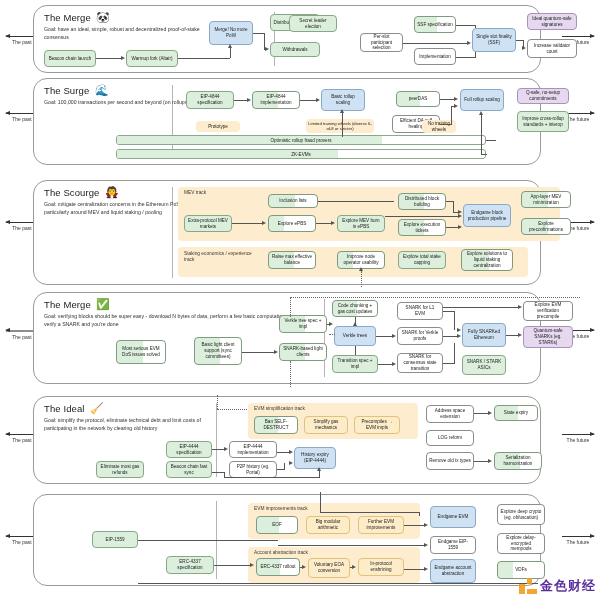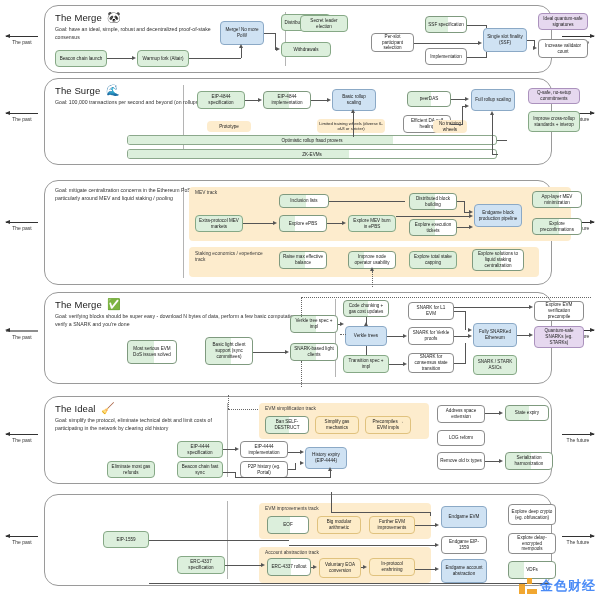--- a/index.html
+++ b/index.html
@@ -11,21 +11,21 @@
   #page {
     position: relative;
     width: 600px;
     height: 597px;
     background: #ffffff;
     overflow: hidden;
   }
   
   .section {
     position: absolute;
-    left: 44px;
+    left: 33px;
     width: 508px;
     border: 1.2px solid #9a9a9a;
     border-radius: 14px;
     background: #ffffff;
   }
   .sec-divider {
     position: absolute;
     top: 6px;
     bottom: 6px;
     width: 0;
@@ -164,21 +164,21 @@
 
   
   .wm {
     position: absolute;
     right: 4px; bottom: 2px;
     display: flex; align-items: center; gap: 3px;
     opacity: .92;
   }
   .wm .mark { width: 18px; height: 16px; position: relative; }
   .wm .mark i { position:absolute; background:#f0a020; display:block; }
-  .wm .txt { font-size: 13px; color:#3b82f6; font-weight: bold; letter-spacing: 1px; }
+  .wm .txt { font-size: 13px; color:#4c1d95; font-weight: bold; letter-spacing: 1px; }
 </style>
 </head>
 <body>
 
 <div id="page">
 
   <div class="rail past" style="left:2px; top:36px;">
     <div class="line"></div>
     <div>The past</div>
   </div>
@@ -365,20 +365,24 @@
     <div class="ar" style="left:420px; top:24.8px;"></div>
     <div class="ln h" style="left:452px; top:61px; width:10px;"></div>
     <div class="ln v" style="left:447px; top:36px; height:39px;"></div>
     <div class="ln h" style="left:447px; top:75px; width:6px;"></div>
     <div class="ar up" style="left:444.8px; top:32px;"></div>
   </div>
 
   <div class="section" style="top:180px; height:105px;">
     <div class="sec-divider" style="left:138px;"></div>
     <div class="sec-head">
+      <div class="sec-title">
+        <span>The Scourge</span>
+        <span class="sec-emoji">🧛</span>
+      </div>
       <div class="sec-goal">Goal: mitigate centralization concerns in the Ethereum PoS design, particularly around MEV and liquid staking / pooling</div>
     </div>
 
     <div class="track" style="left:144px; top:6px; width:382px; height:54px;"></div>
     <div class="track" style="left:144px; top:66px; width:350px; height:30px;"></div>
     <div class="track-label" style="left:150px; top:9px;">MEV track</div>
     <div class="track-label" style="left:150px; top:70px; width:70px;"><span>Staking economics / experience track</span></div>
 
     <div class="node half" style="left:234px; top:13px; width:50px; height:14px;">
         <span>Inclusion lists</span>

